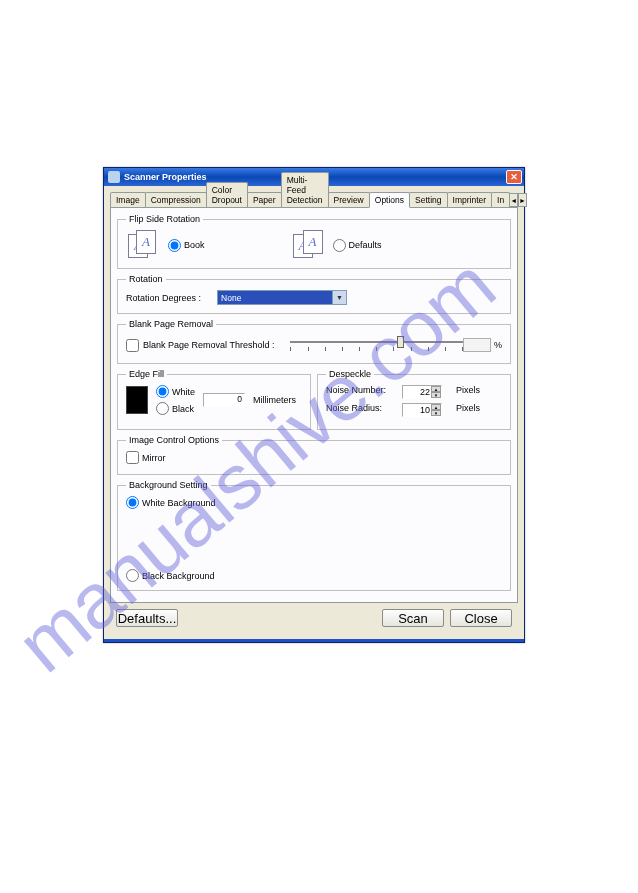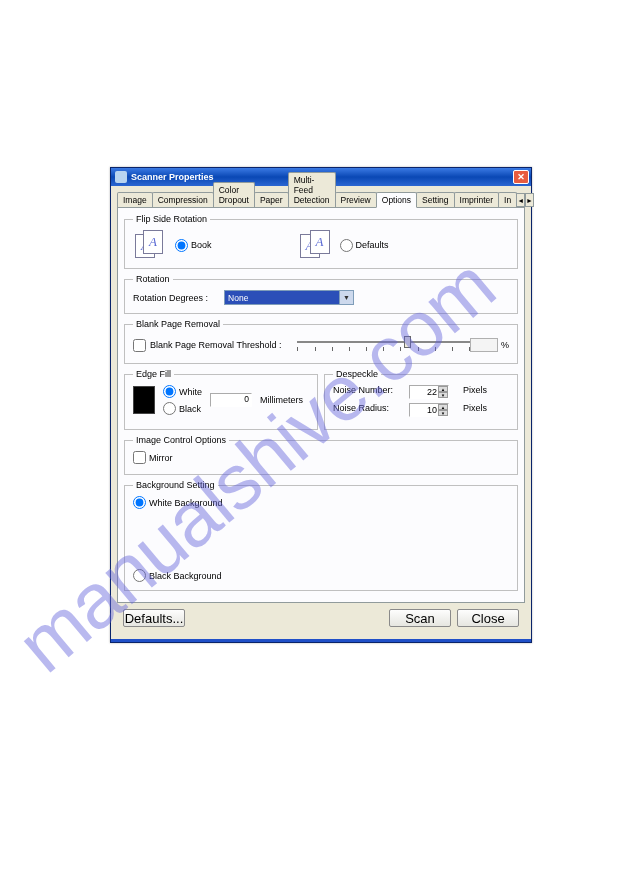--- a/index.html
+++ b/index.html
@@ -17,21 +17,21 @@
   color: rgba(100, 100, 220, 0.45);
   transform: rotate(-40deg);
   top: 420px; left: -40px;
   font-family: Arial, sans-serif;
   pointer-events: none;
   z-index: 100;
   letter-spacing: -1px;
 }
 .window {
   position: absolute;
-  top: 167px; left: 110px;
+  top: 167px; left: 103px;
   width: 422px;
   background: #ece9d8;
   border: 1px solid #0a246a;
   box-shadow: 0 0 2px rgba(0,0,0,0.3);
 }
 .titlebar {
   height: 18px;
   background: linear-gradient(to bottom, #3b7ae4 0%, #0a48b5 50%, #2b66d2 100%);
   display: flex; align-items: center;
   padding: 0 2px 0 4px;

